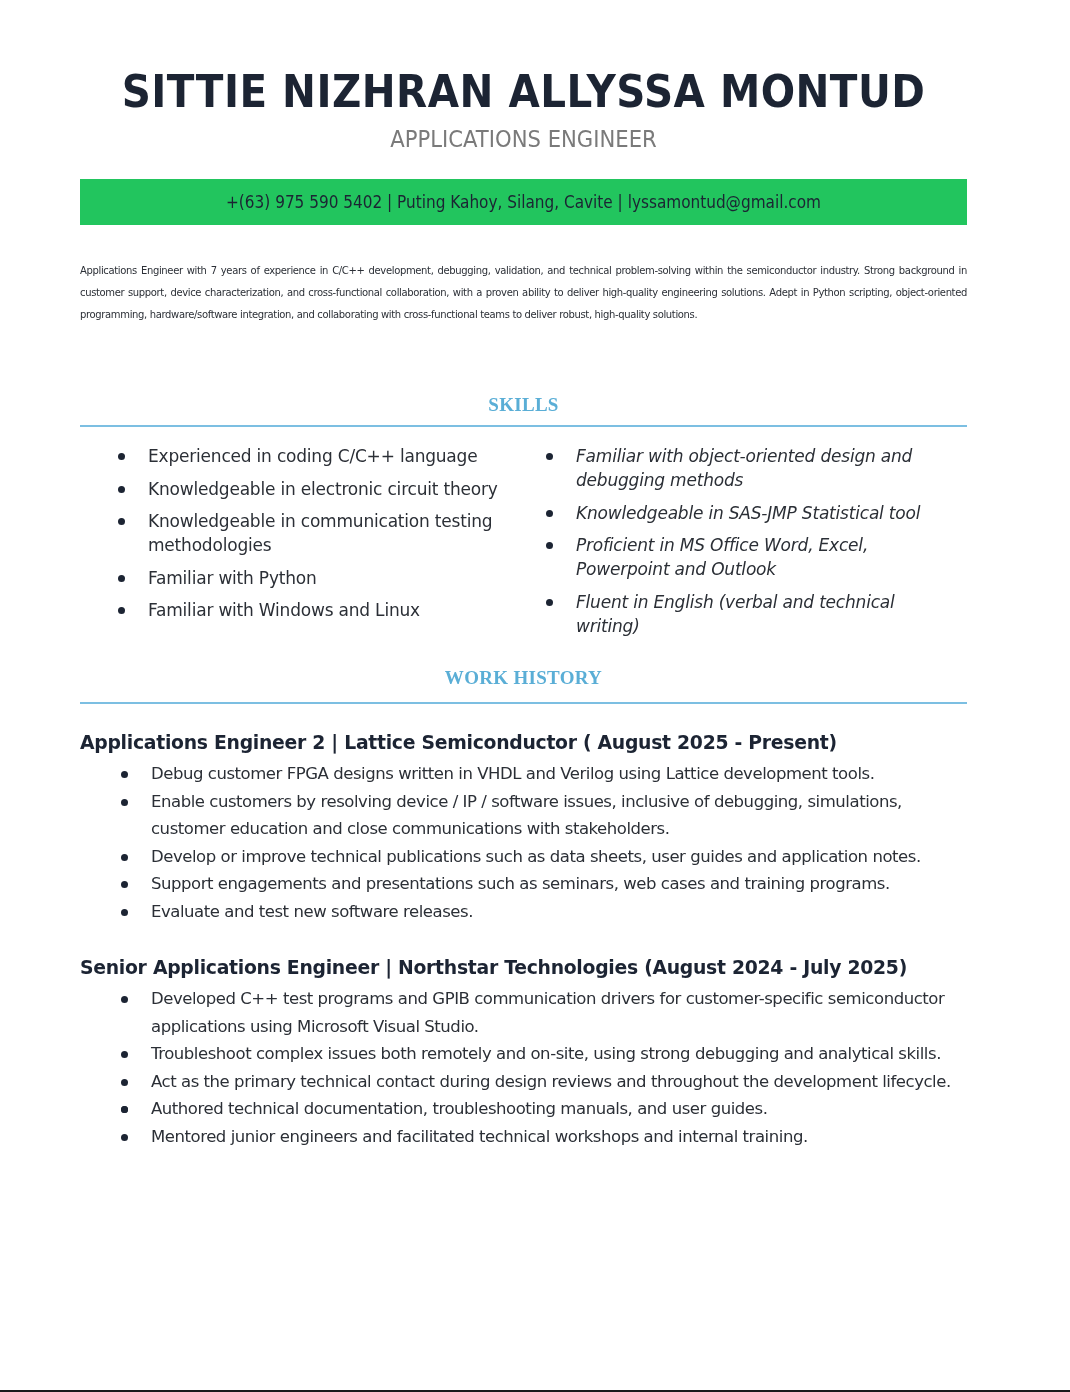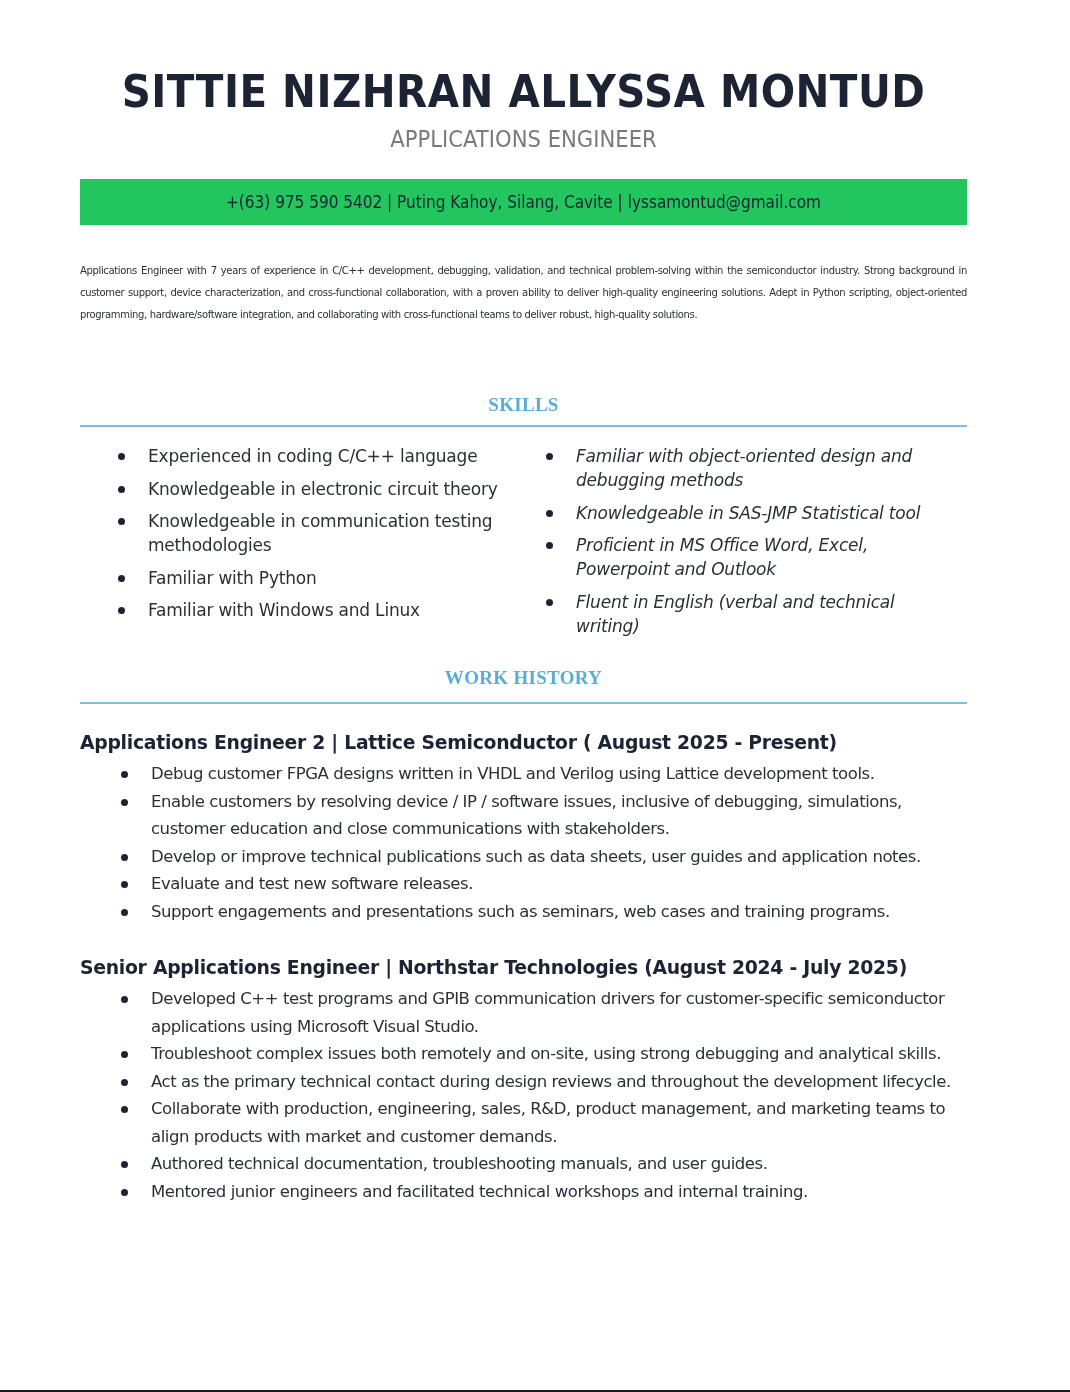--- a/index.html
+++ b/index.html
@@ -105,29 +105,29 @@
   </ul>
 
   <div class="section-title" style="top:667px;">WORK HISTORY</div>
   <div class="section-rule" style="top:702px;"></div>
 
   <div class="job-title" style="top:730px;">Applications Engineer 2 | Lattice Semiconductor ( August 2025 - Present)</div>
   <ul class="job-list" style="top:760px;">
     <li><span class="bullet"></span><span>Debug customer FPGA designs written in VHDL and Verilog using Lattice development tools.</span></li>
     <li><span class="bullet"></span><span>Enable customers by resolving device / IP / software issues, inclusive of debugging, simulations, customer education and close communications with stakeholders.</span></li>
     <li><span class="bullet"></span><span>Develop or improve technical publications such as data sheets, user guides and application notes.</span></li>
+    <li><span class="bullet"></span><span>Support engagements and presentations such as seminars, web cases and training programs.</span></li>
     <li><span class="bullet"></span><span>Evaluate and test new software releases.</span></li>
-    <li><span class="bullet"></span><span>Support engagements and presentations such as seminars, web cases and training programs.</span></li>
   </ul>
 
   <div class="job-title" style="top:955px;">Senior Applications Engineer | Northstar Technologies  (August 2024 - July 2025)</div>
   <ul class="job-list" style="top:985px;">
     <li><span class="bullet"></span><span>Developed C++ test programs and GPIB communication drivers for customer-specific semiconductor applications using Microsoft Visual Studio.</span></li>
     <li><span class="bullet"></span><span>Troubleshoot complex  issues both remotely and on-site, using strong debugging and analytical skills.</span></li>
     <li><span class="bullet"></span><span>Act as the primary technical contact during design reviews and throughout the development lifecycle.</span></li>
-    <li><span class="bullet"></span><span>Collaborate with production, engineering, sales, R&amp;D, product management, and marketing teams to align products with market and customer demands.</span></li>
+    <li><span class="bullet"></span></li>
     <li><span class="bullet"></span><span>Authored technical documentation, troubleshooting manuals, and user guides.</span></li>
     <li><span class="bullet"></span><span>Mentored junior engineers and facilitated technical workshops and internal training.</span></li>
   </ul>
 
 </div>
 
 <div class="page-edge"></div>
 
 </body></html>

